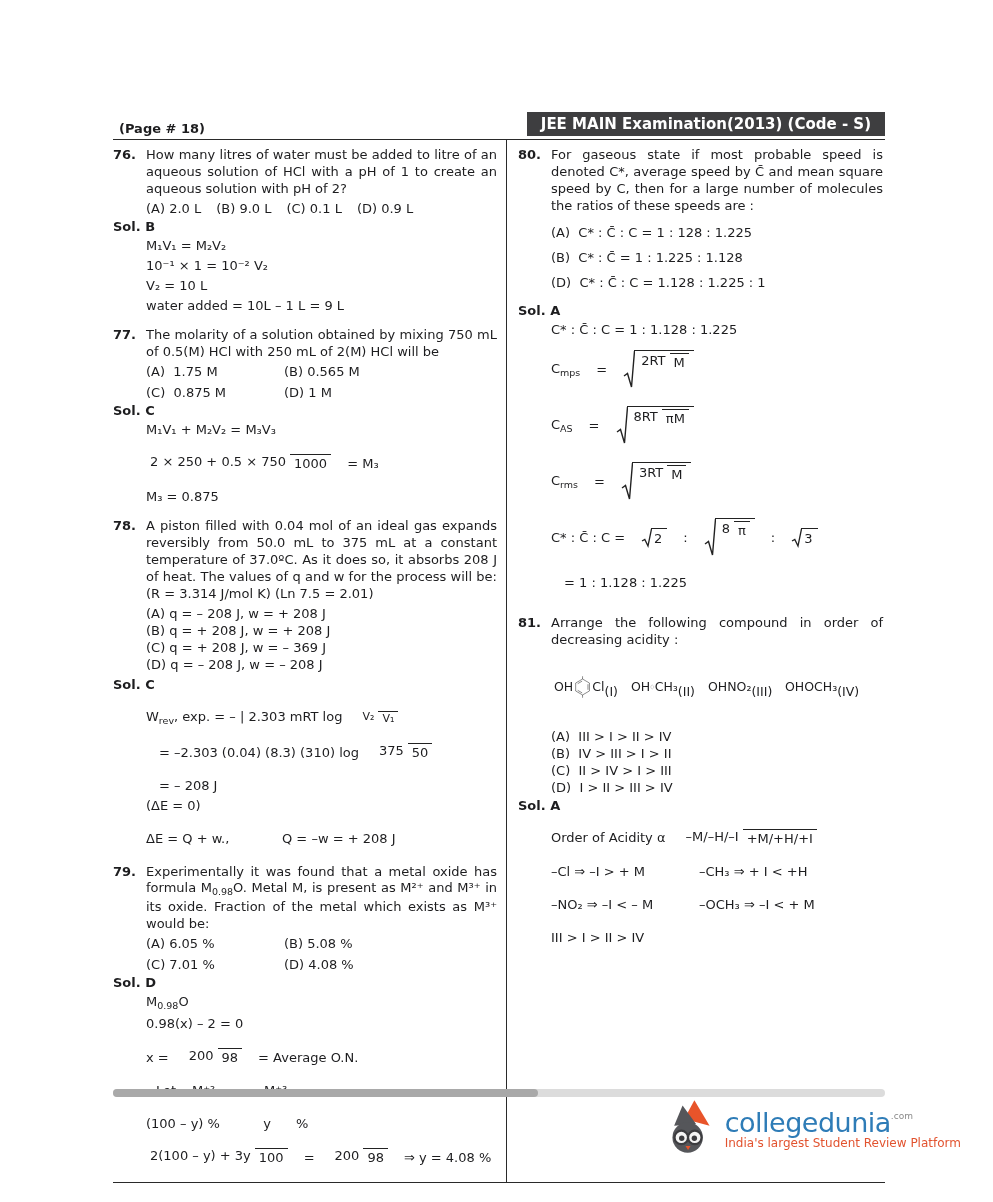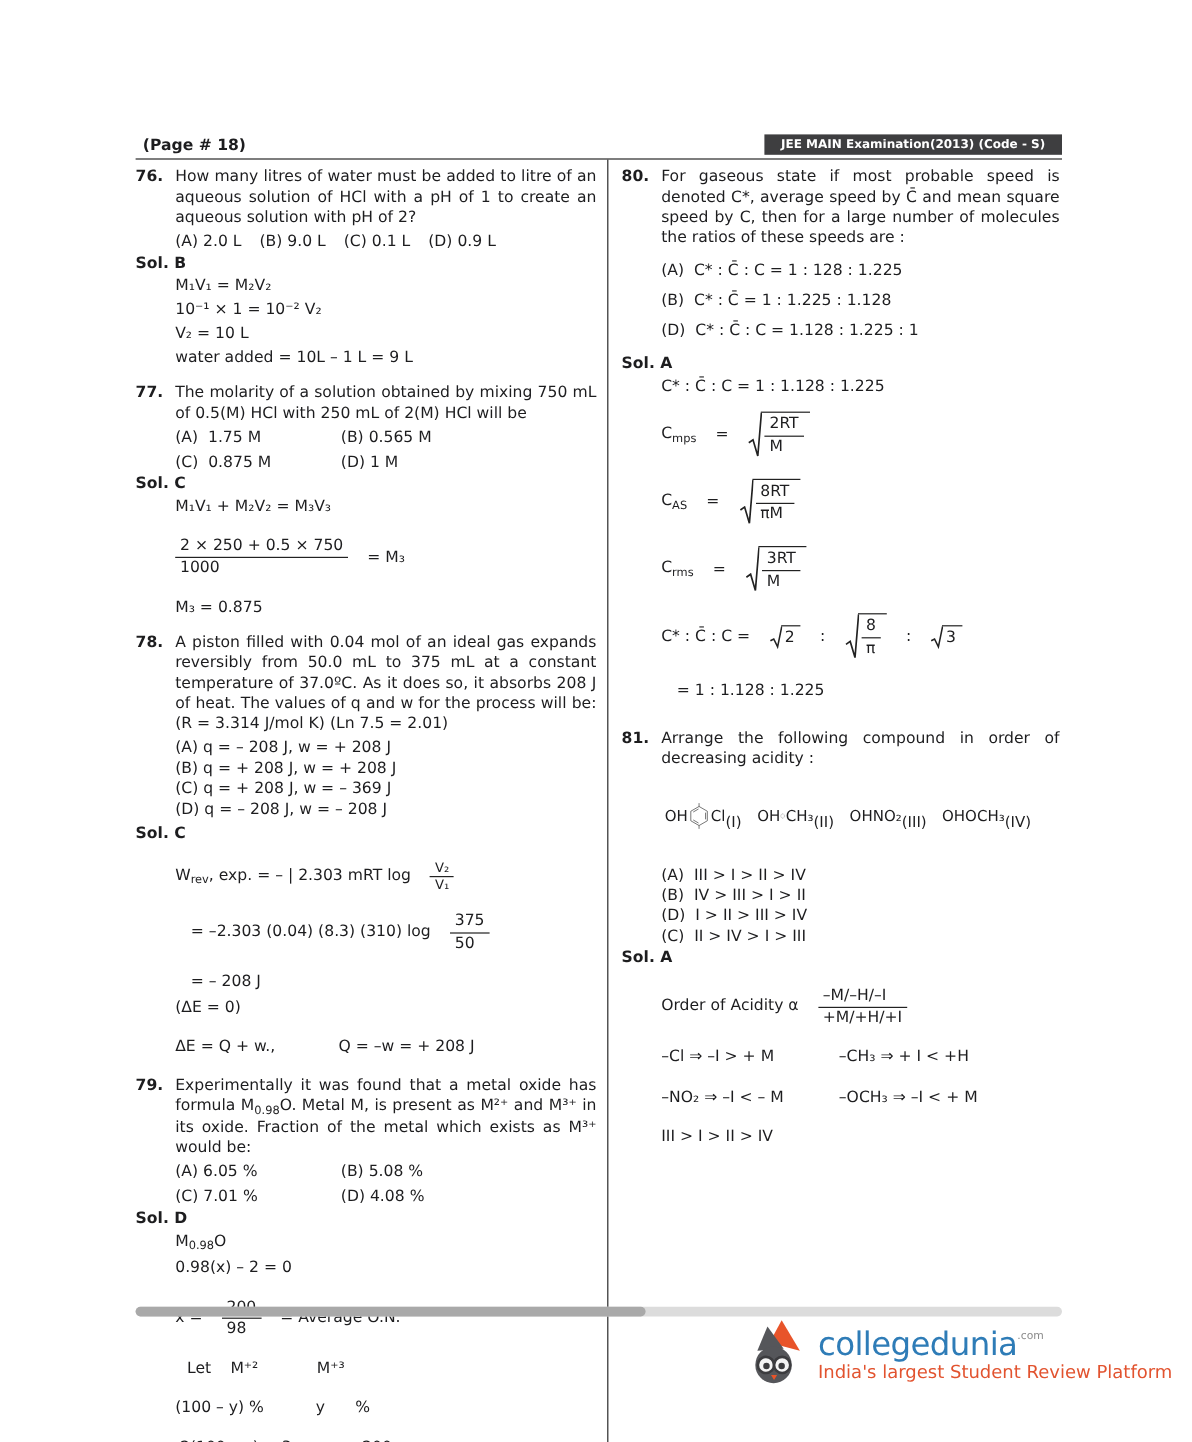--- a/index.html
+++ b/index.html
@@ -1,67 +1,67 @@
 <!DOCTYPE html>
 <html><head>
 <meta charset="utf-8">
 <style>
   html,body{margin:0;padding:0;}
   body{width:993px;height:1202px;background:#ffffff;position:relative;overflow:hidden;
        font-family:"DejaVu Sans","Liberation Sans",sans-serif;font-size:13px;color:#1d1d1f;}
   .doc{position:absolute;left:113px;top:112px;width:772px;}
   .header-row{display:flex;justify-content:space-between;align-items:flex-end;margin-bottom:3px;}
   .page-num{font-weight:700;font-size:13px;padding-left:6px;}
-  .exam-badge{background:#3e3e40;color:#fff;font-weight:700;font-size:10px;padding:3px 14px;}
+  .exam-badge{background:#3e3e40;color:#fff;font-weight:700;font-size:15px;padding:3px 14px;}
   .content{display:flex;border-top:1.6px solid #2a2a2a;border-bottom:1.6px solid #2a2a2a;min-height:942px;}
   .col{padding-top:7px;}
   .col-left{width:384px;padding-right:9px;}
   .col-right{flex:1;border-left:1.6px solid #2a2a2a;padding-left:11px;padding-right:2px;}
   .qblock{margin-bottom:13px;}
   .question{display:flex;}
   .q-num{width:33px;flex-shrink:0;font-weight:700;}
   .q-body{flex:1;}
   .q-text{text-align:justify;line-height:1.3;}
   .opts-line{margin-top:3px;display:flex;flex-wrap:wrap;}
   .opts-line span{margin-right:15px;}
   .opts-grid{margin-top:3px;display:grid;grid-template-columns:138px 1fr;row-gap:6px;}
   .opts-rows{margin-top:3px;}
   .opts-rows > div{margin-bottom:2px;}
   .opts-spaced > div{margin-bottom:10px;}
   .sol-label{font-weight:700;margin:3px 0 2px;}
   .sol-body{margin-left:33px;line-height:1.32;}
   .s-line{margin:3px 0;}
   .m-line{display:flex;align-items:center;margin:16px 0;gap:16px;}
   sub{font-size:9.5px;vertical-align:-3px;}
-  .frac{display:inline-flex;flex-direction:column;text-align:left;line-height:1.22;}
+  .frac{display:inline-flex;flex-direction:row;text-align:left;line-height:1.22;}
   .frac .fn{padding:0 4px 1px;}
   .frac .fd{border-top:1.2px solid #222;padding:1px 4px 0;}
   .fsmall{font-size:11px;line-height:1.05;}
   .sqrt{display:inline-flex;align-items:flex-start;}
   .radsvg{flex-shrink:0;margin-right:-1px;}
   .vin{border-top:1.3px solid #222;padding:1px 5px 0 3px;}
   .ind1{margin-left:13px;}
   .w120{width:120px;}
   .w128{width:132px;}
   .w34{width:30px;text-align:right;}
   .w56{width:56px;}
   .w88{width:92px;}
   .w20{width:26px;text-align:center;}
   .compounds{display:flex;gap:13px;margin:10px 0 6px 36px;}
   .compound{display:flex;flex-direction:row;align-items:center;width:64px;}
   .toplbl,.botlbl{font-size:12.5px;line-height:1.1;}
   .roman{font-size:12.5px;margin-top:9px;}
   .hscrollbar{position:absolute;left:113px;top:1089px;width:772px;height:8px;background:#dcdcdc;border-radius:4px;}
   .hthumb{position:absolute;left:0;top:0;height:8px;width:55%;background:#a9a9a9;border-radius:4px;}
-  .brandbox{position:absolute;right:16px;top:1100px;display:flex;align-items:center;gap:7px;}
+  .brandbox{position:absolute;right:32px;top:1100px;display:flex;align-items:center;gap:7px;}
   .owl{display:block;}
   .brandline{display:flex;align-items:flex-start;line-height:1;}
   .brand{font-size:27px;color:#2e7cb7;letter-spacing:-0.5px;}
   .brandsuffix{font-size:9px;color:#8a8a8a;margin-top:3px;}
-  .tagline{font-size:15px;color:#e2532f;margin-top:0;}
+  .tagline{font-size:12px;color:#e2532f;margin-top:0;}
 </style>
 </head>
 <body>
 
 <div class="doc">
 
   <div class="header-row">
     <div class="page-num">(Page # 18)</div>
     <div class="exam-badge">JEE MAIN Examination(2013) (Code - S)</div>
   </div>
@@ -367,22 +367,22 @@
               </g>
             </svg>
             <div class="botlbl">OCH₃</div>
             <div class="roman">(IV)</div>
           </div>
         </div>
 
         <div class="opts-rows" style="margin-left:33px;margin-top:14px">
           <div>(A)&nbsp;&nbsp;III &gt; I &gt; II &gt; IV</div>
           <div>(B)&nbsp;&nbsp;IV &gt; III &gt; I &gt; II</div>
+          <div>(C)&nbsp;&nbsp;II &gt; IV &gt; I &gt; III</div>
           <div>(D)&nbsp;&nbsp;I &gt; II &gt; III &gt; IV</div>
-          <div>(C)&nbsp;&nbsp;II &gt; IV &gt; I &gt; III</div>
         </div>
 
         <div class="sol-label">Sol. A</div>
         <div class="sol-body">
           <div class="m-line">
             <span>Order of Acidity α</span>
             <span class="frac">
               <span class="fn">–M/–H/–I</span>
               <span class="fd">+M/+H/+I</span>
             </span>

